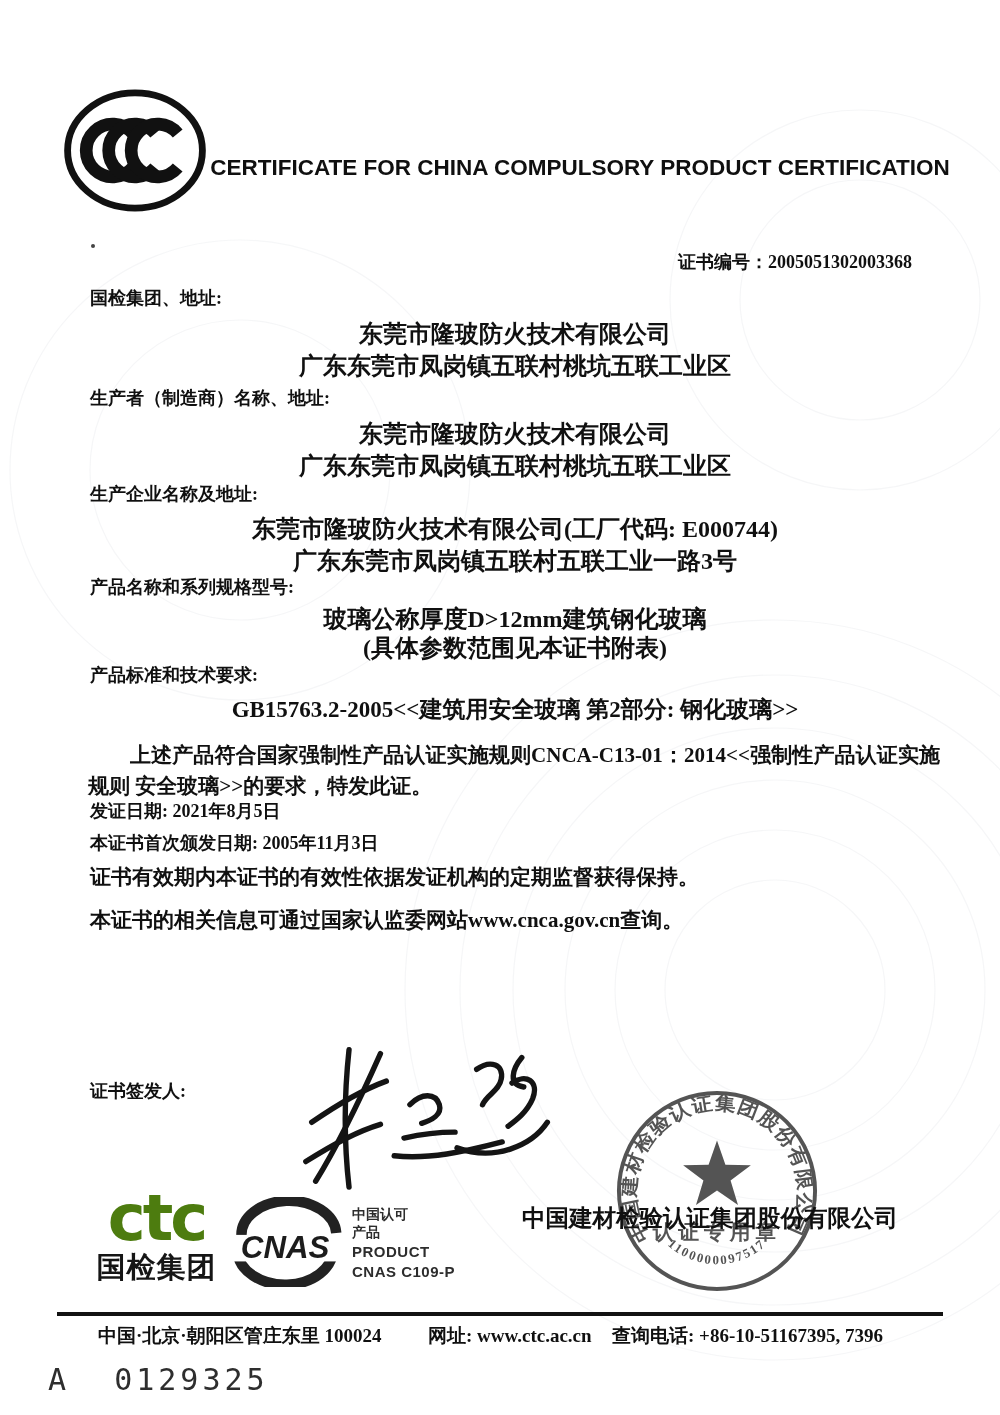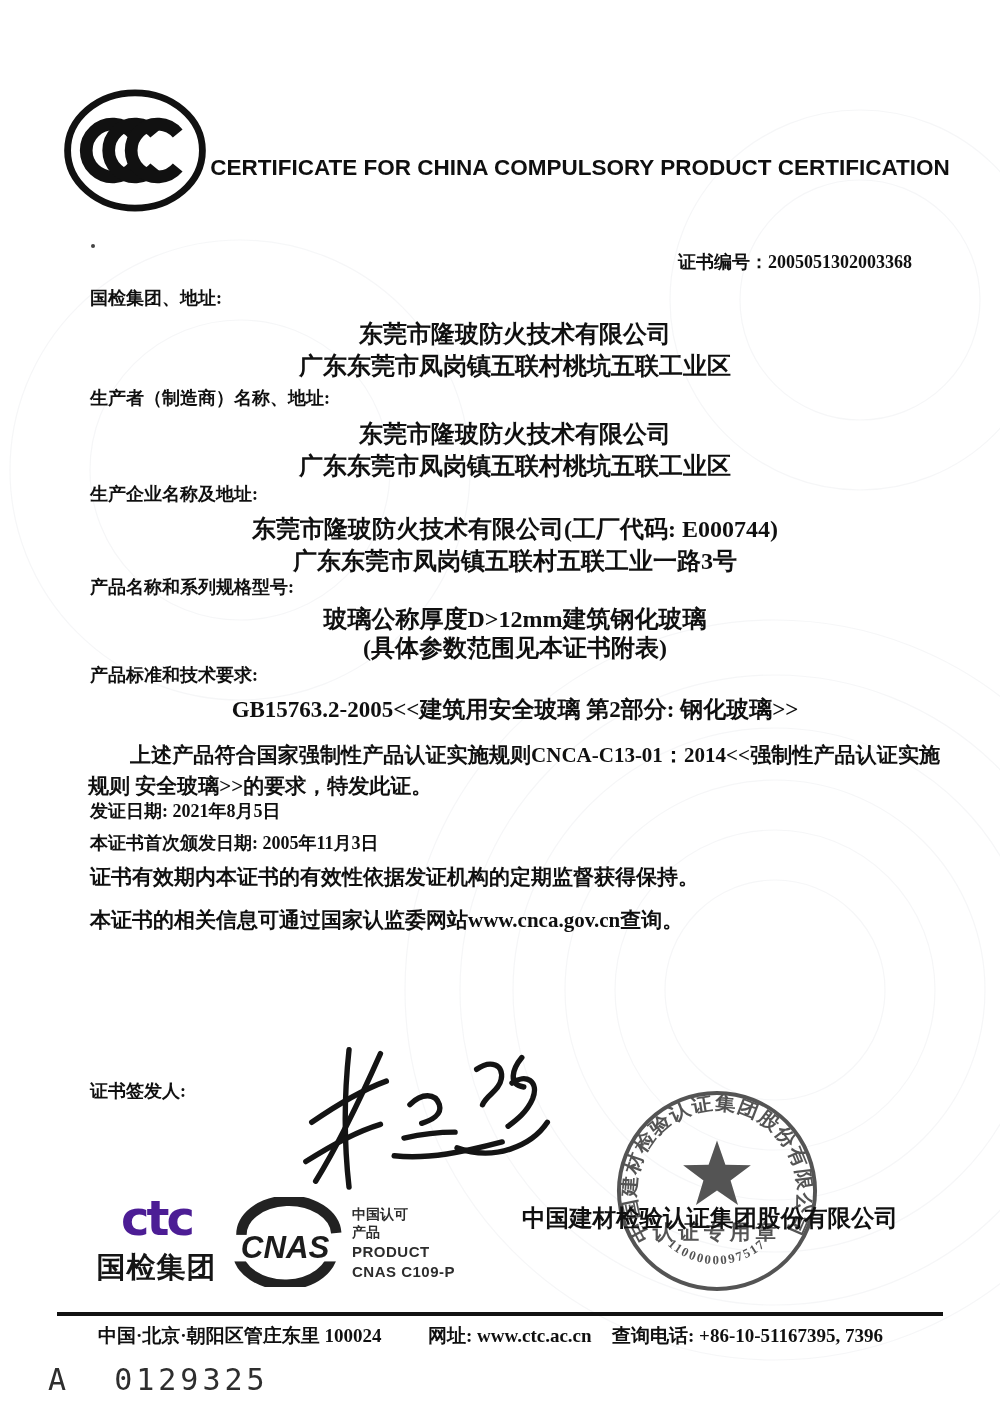--- a/index.html
+++ b/index.html
@@ -11,21 +11,21 @@
   }
   .abs{position:absolute;}
   .lbl{font-size:18px;font-weight:bold;white-space:nowrap;}
   .ctr{left:60px;width:910px;text-align:center;font-size:24px;font-weight:bold;white-space:nowrap;}
   .title-zh{font-size:36px;font-weight:bold;letter-spacing:7px;text-align:center;white-space:nowrap;}
   .title-en{font-family:"Liberation Sans","DejaVu Sans",sans-serif;font-size:22.5px;font-weight:bold;text-align:center;white-space:nowrap;letter-spacing:0;}
   .statement{font-size:21px;line-height:31px;font-weight:bold;text-indent:2em;text-align:justify;}
   .note{font-size:21px;font-weight:bold;white-space:nowrap;}
   .footer-txt{font-size:19px;font-weight:bold;white-space:nowrap;}
   .serial{font-family:"DejaVu Sans Mono","Liberation Mono",monospace;font-size:30px;color:#2e2e2e;letter-spacing:4px;white-space:pre;}
-  .ctc-wordmark{font-family:"DejaVu Sans","Liberation Sans",sans-serif;font-weight:900;font-size:48px;line-height:56px;color:#4c1d95;letter-spacing:-3px;}
+  .ctc-wordmark{font-family:"DejaVu Sans","Liberation Sans",sans-serif;font-weight:900;font-size:64px;line-height:56px;color:#4d7c0f;letter-spacing:-3px;}
   .ctc-caption{font-size:29px;font-weight:bold;letter-spacing:1px;color:#151515;margin-top:2px;}
   .cnas-side{font-family:"Liberation Sans","DejaVu Sans",sans-serif;color:#2d2d2d;line-height:1.15;}
   .cnas-side .zh{font-size:14px;font-weight:bold;}
   .cnas-side .en{font-size:15px;font-weight:bold;letter-spacing:0.5px;}
   .issuer-name{font-size:23.5px;font-weight:bold;text-align:center;white-space:nowrap;z-index:3;}
   .rule{background:#121212;}
   .dot{width:4px;height:4px;border-radius:50%;background:#444;}
   svg{display:block;}
 </style>
 </head>

